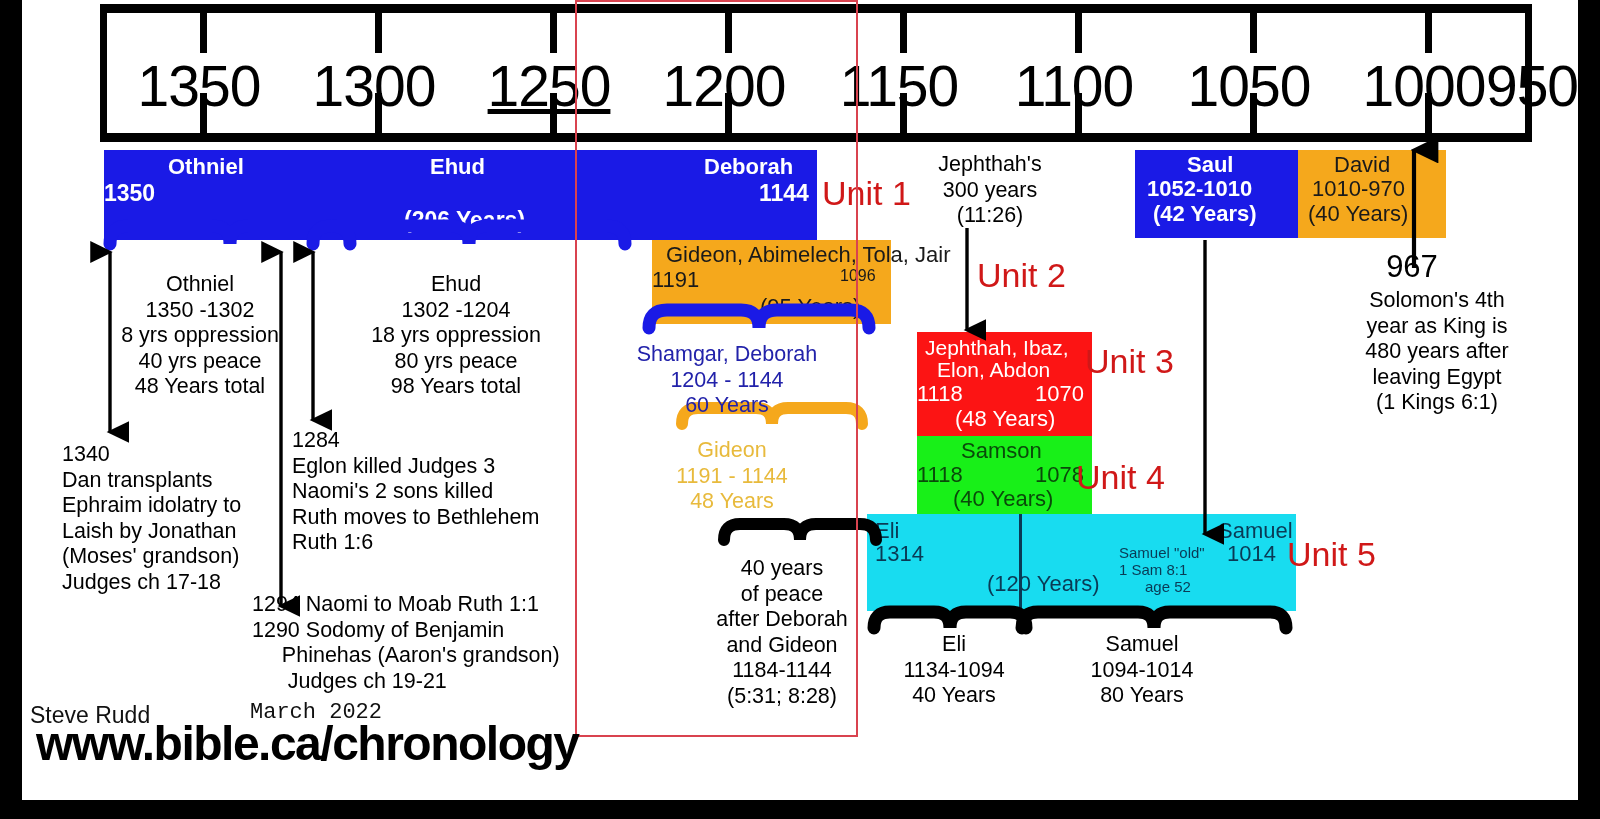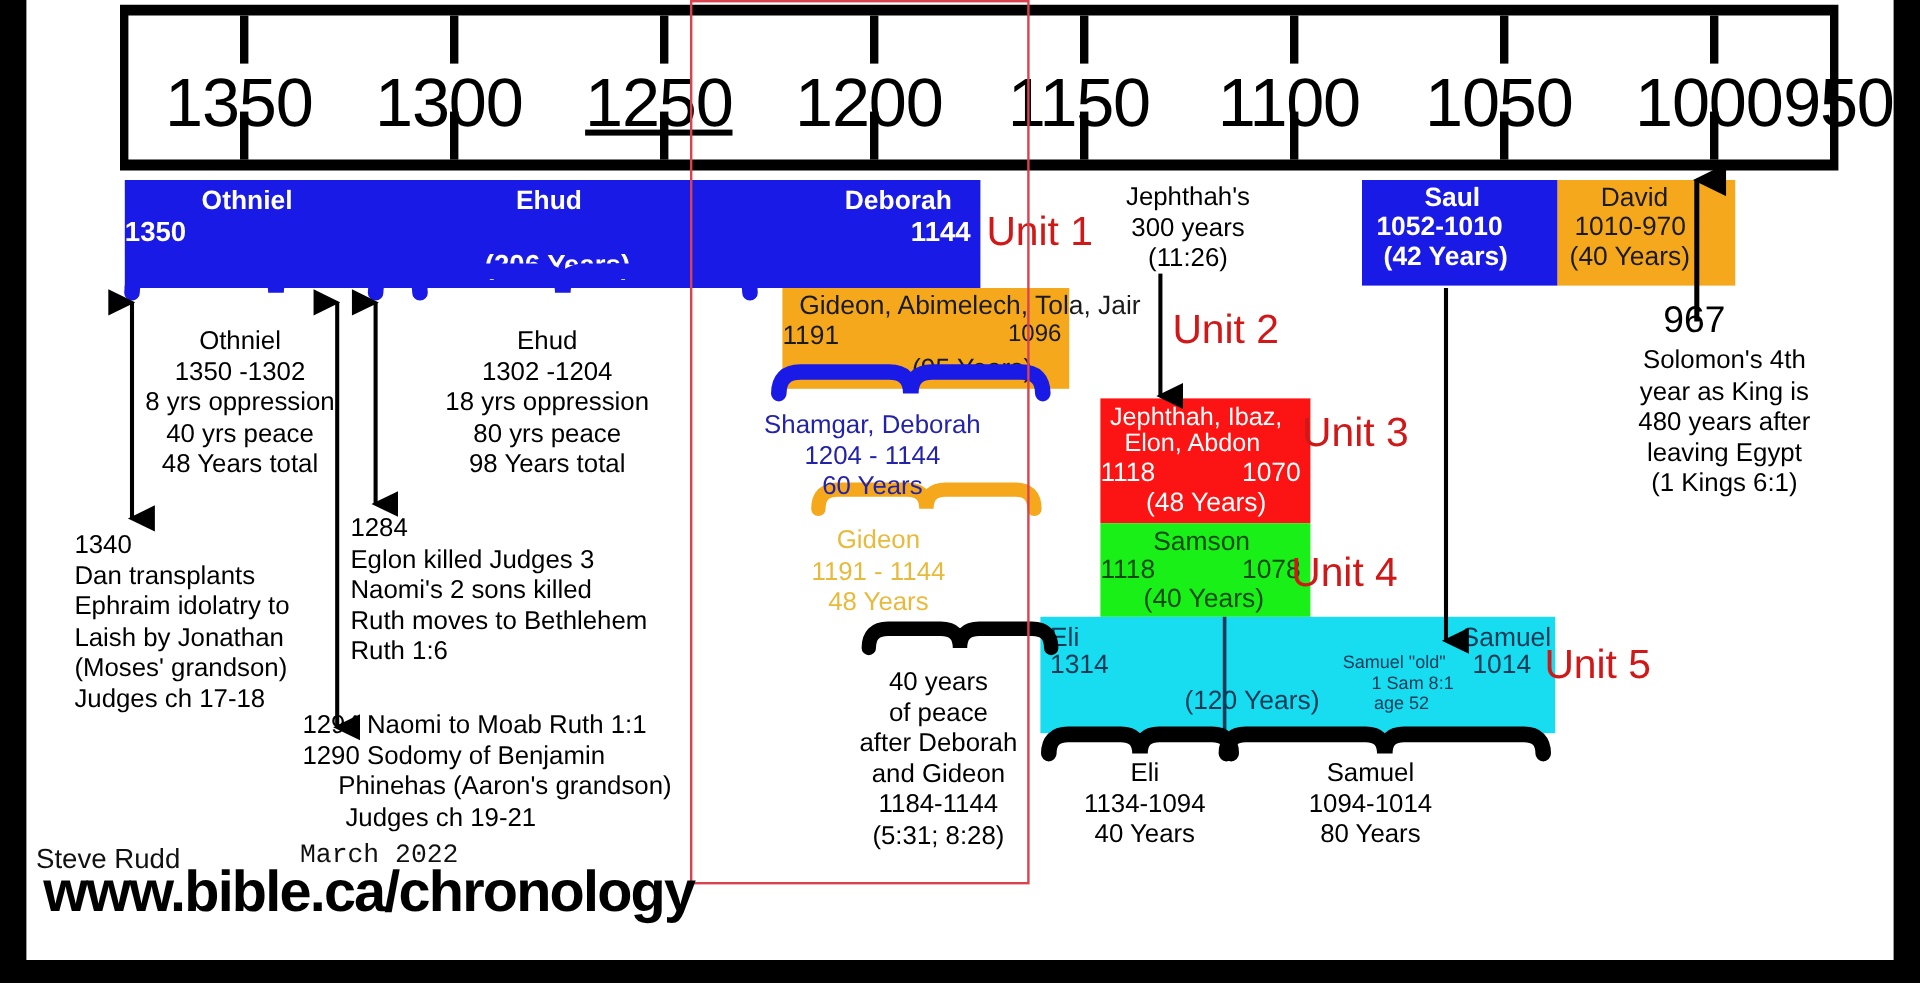--- a/index.html
+++ b/index.html
@@ -92,21 +92,21 @@
       <div class="bt bold" style="left:0px;top:30px;font-size:23px;">1350</div>
       <div class="bt bold" style="left:326px;top:4px;font-size:22px;">Ehud</div>
       <div class="bt bold" style="left:300px;top:57px;font-size:23px;">(206 Years)</div>
       <div class="bt bold" style="left:600px;top:4px;font-size:22px;">Deborah</div>
       <div class="bt bold" style="left:655px;top:30px;font-size:23px;">1144</div>
     </div>
 
     <div class="bar bar-orange" style="left:630px;top:240px;width:239px;height:84px;">
       <div class="bt" style="left:14px;top:2px;font-size:22px;">Gideon, Abimelech, Tola, Jair</div>
       <div class="bt" style="left:0px;top:27px;font-size:22px;">1191</div>
-      <div class="bt" style="left:188px;top:27px;font-size:20px;">1096</div>
+      <div class="bt" style="left:188px;top:27px;font-size:16px;">1096</div>
       <div class="bt" style="left:108px;top:54px;font-size:22px;">(95 Years)</div>
     </div>
 
     <div class="bar bar-red" style="left:895px;top:332px;width:175px;height:104px;">
       <div class="bt" style="left:8px;top:4px;font-size:21px;">Jephthah, Ibaz,</div>
       <div class="bt" style="left:20px;top:26px;font-size:21px;">Elon, Abdon</div>
       <div class="bt" style="left:0px;top:49px;font-size:22px;">1118</div>
       <div class="bt" style="left:118px;top:49px;font-size:22px;">1070</div>
       <div class="bt" style="left:38px;top:74px;font-size:22px;">(48 Years)</div>
     </div>
@@ -118,21 +118,21 @@
       <div class="bt" style="left:36px;top:50px;font-size:22px;">(40 Years)</div>
     </div>
 
     <div class="bar bar-cyan" style="left:845px;top:514px;width:429px;height:97px;">
       <div class="bt" style="left:8px;top:4px;font-size:22px;">Eli</div>
       <div class="bt" style="left:8px;top:27px;font-size:22px;">1314</div>
       <div class="bt" style="left:120px;top:57px;font-size:22px;">(120 Years)</div>
       <div class="bt" style="left:351px;top:4px;font-size:22px;">Samuel</div>
       <div class="bt" style="left:360px;top:27px;font-size:22px;">1014</div>
       <div class="bt" style="left:252px;top:30px;font-size:15px;">Samuel "old"</div>
-      <div class="bt" style="left:276px;top:47px;font-size:15px;">1 Sam 8:1</div>
+      <div class="bt" style="left:252px;top:47px;font-size:15px;">1 Sam 8:1</div>
       <div class="bt" style="left:278px;top:64px;font-size:15px;">age 52</div>
       <div class="abs" style="left:152px;top:0px;width:3px;height:97px;background:#0a3a55;"></div>
     </div>
 
     <div class="bar bar-blue" style="left:1113px;top:150px;width:163px;height:88px;">
       <div class="bt bold" style="left:52px;top:2px;font-size:22px;">Saul</div>
       <div class="bt bold" style="left:12px;top:26px;font-size:22px;">1052-1010</div>
       <div class="bt bold" style="left:18px;top:51px;font-size:22px;">(42 Years)</div>
     </div>
 

